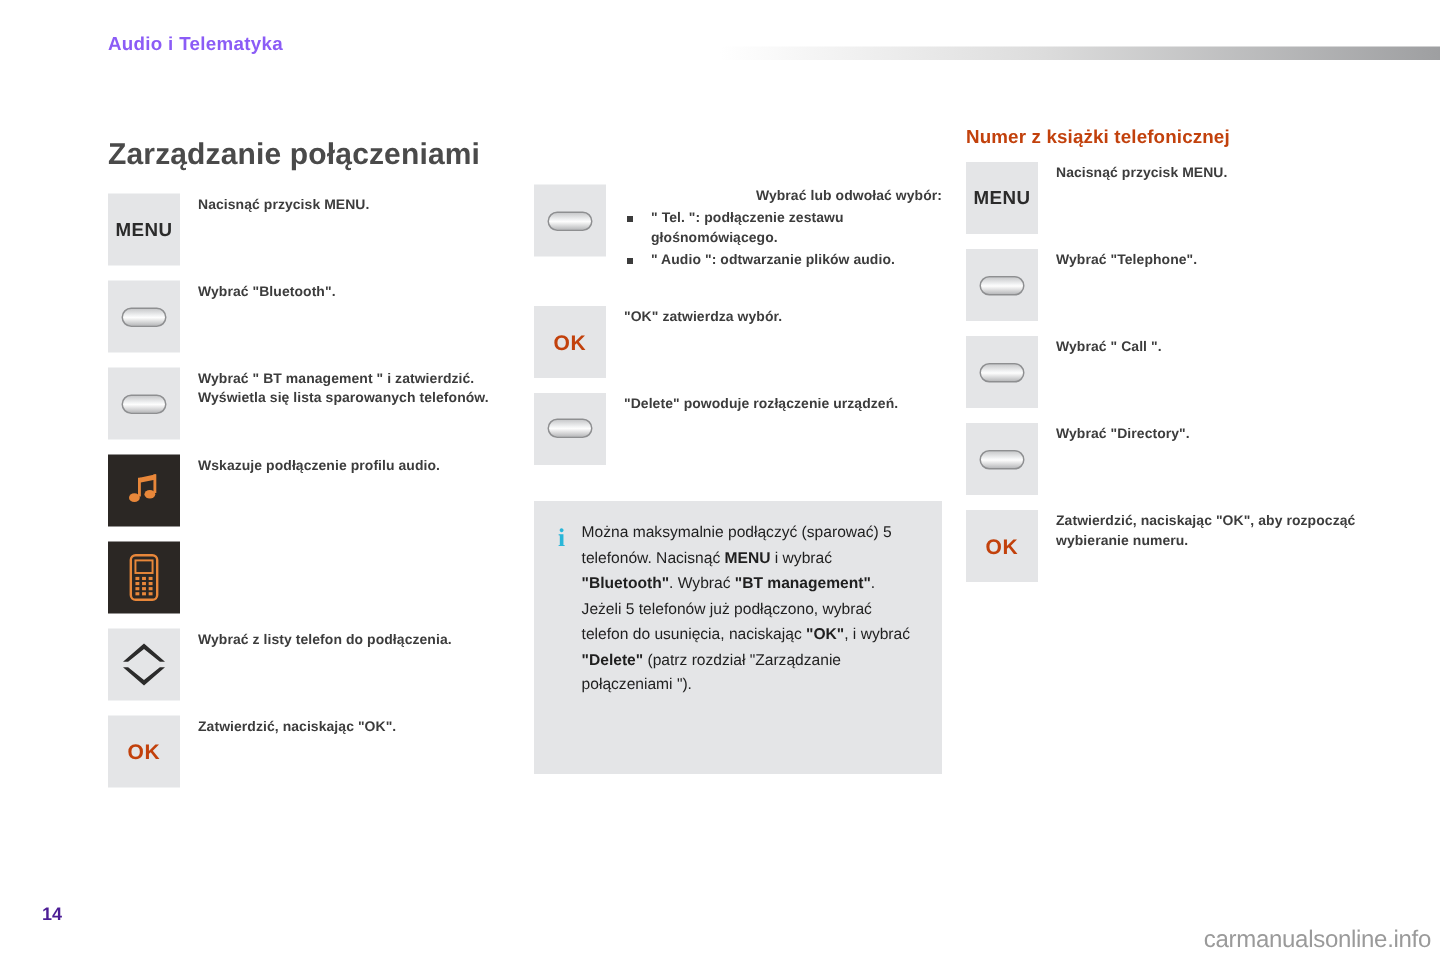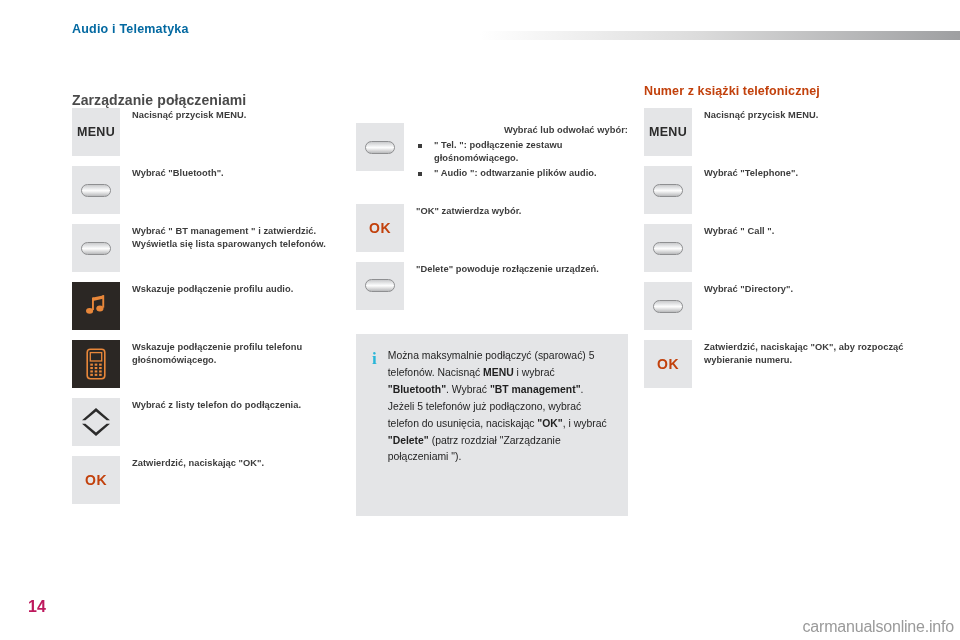--- a/index.html
+++ b/index.html
@@ -18,21 +18,21 @@
     position: absolute;
     top: 22px; left: 0; right: 0;
     height: 22px;
   }
   .header-title {
     position: absolute;
     left: 72px;
     top: 0;
     font-size: 12.5px;
     font-weight: bold;
-    color: #0369a1;
+    color: #8b5cf6;
     letter-spacing: .2px;
     white-space: nowrap;
   }
   .header-rule {
     position: absolute;
     left: 480px;
     right: 0;
     top: 9px;
     height: 9px;
     background: linear-gradient(to right, #ffffff 0%, #dcdcdc 45%, #9e9fa1 100%);
@@ -40,24 +40,25 @@
 
   
   .content { position: absolute; top: 92px; left: 0; right: 0; }
 
   .col { position: absolute; top: 0; }
   .col-left   { left: 72px;  width: 270px; }
   .col-mid    { left: 356px; width: 272px; }
   .col-right  { left: 644px; width: 280px; }
 
   .section-title {
-    font-size: 14px;
+    font-size: 20px;
     font-weight: bold;
     color: #4a4a4a;
     letter-spacing: .1px;
+    margin-bottom: 14px;
     white-space: nowrap;
   }
   .section-subtitle {
     font-size: 12.5px;
     font-weight: bold;
     color: #c2410c;
     letter-spacing: .1px;
     margin-top: -8px;
     margin-bottom: 10px;
     white-space: nowrap;
@@ -154,23 +155,23 @@
     line-height: 1.63;
     font-weight: normal;
   }
   .info-text b { font-weight: bold; }
 
   
   .page-number {
     position: absolute;
     left: 28px;
     bottom: 24px;
-    font-size: 16px;
-    font-weight: bold;
-    color: #be185d;
+    font-size: 12px;
+    font-weight: bold;
+    color: #4c1d95;
   }
   .watermark {
     position: absolute;
     right: 6px;
     bottom: 4px;
     font-size: 16px;
     color: #9a9a9a;
     letter-spacing: -.2px;
     font-family: "Liberation Sans", sans-serif;
   }
@@ -236,21 +237,20 @@
               <rect x="13.1" y="19.0" width="2.6" height="2.1"></rect>
             <rect x="4.3" y="22.4" width="2.6" height="2.1"></rect>
               <rect x="8.7" y="22.4" width="2.6" height="2.1"></rect>
               <rect x="13.1" y="22.4" width="2.6" height="2.1"></rect>
             <rect x="4.3" y="25.8" width="2.6" height="2.1"></rect>
               <rect x="8.7" y="25.8" width="2.6" height="2.1"></rect>
               <rect x="13.1" y="25.8" width="2.6" height="2.1"></rect>
           </g>
         </svg>
       </div>
-      <div class="step-text">Wskazuje podłączenie profilu telefonu głośnomówiącego.</div>
     </div>
 
     <div class="step">
       <div class="step-icon">
         <span class="glyph-updown">
           <svg width="34" height="34" viewBox="0 0 34 34">
             <path d="M17 3 L31 15.2 L27.6 15.2 L17 6.6 L6.4 15.2 L3 15.2 Z" fill="#2b2b2b"></path>
             <path d="M17 31 L31 18.8 L27.6 18.8 L17 27.4 L6.4 18.8 L3 18.8 Z" fill="#2b2b2b"></path>
           </svg>
         </span>

